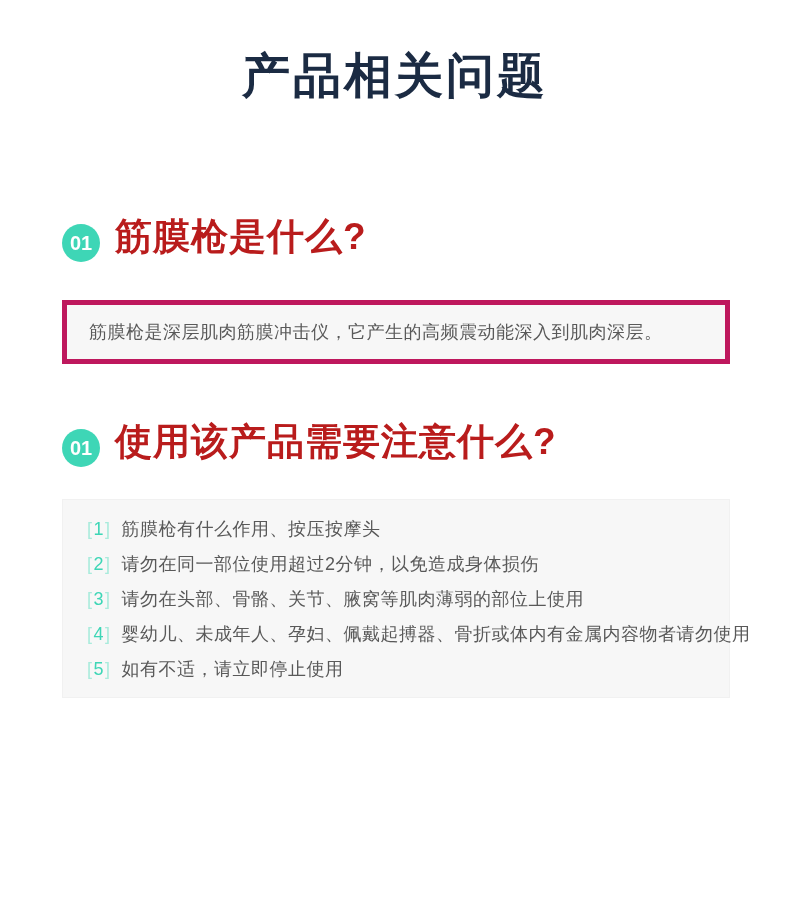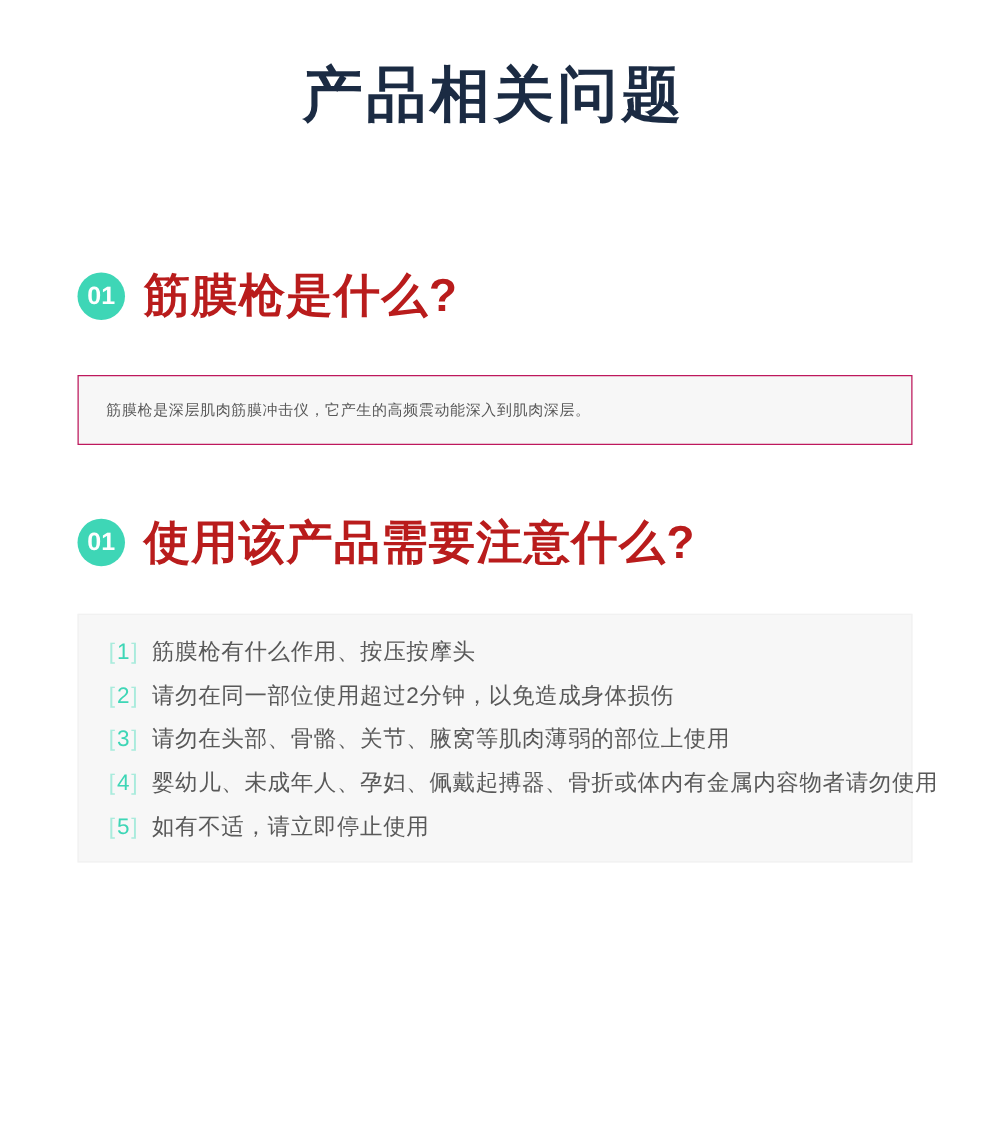--- a/index.html
+++ b/index.html
@@ -23,21 +23,21 @@
     color: #1b2b43;
   }
   .content {
     padding: 0 60px 0 62px;
   }
   .faq-section.first { margin-top: 104px; }
   .faq-section.second { margin-top: 50px; }
   .faq-section.third { margin-top: 53px; }
   .section-header {
     display: flex;
-    align-items: center;
+    align-items: flex-end;
     gap: 15px;
   }
   .badge {
     width: 38px;
     height: 38px;
     min-width: 38px;
     border-radius: 50%;
     background: #3ed6b6;
     color: #ffffff;
     font-size: 20px;
@@ -49,23 +49,23 @@
   .heading {
     font-size: 37px;
     font-weight: 700;
     color: #b91c1c;
     letter-spacing: 1px;
     white-space: nowrap;
   }
   .info-box {
     margin-top: 38px;
     background: #f7f7f7;
-    border: 1px solid #be185d;
+    border: 5px solid #be185d;
     padding: 9px 22px;
-    font-size: 12px;
+    font-size: 18px;
     line-height: 36px;
     color: #595959;
     letter-spacing: 0.5px;
   }
   .notes-box {
     margin-top: 32px;
     background: #f7f7f7;
     border: 1px solid #f1f1f1;
     padding: 12px 24px 10px 24px;
   }

